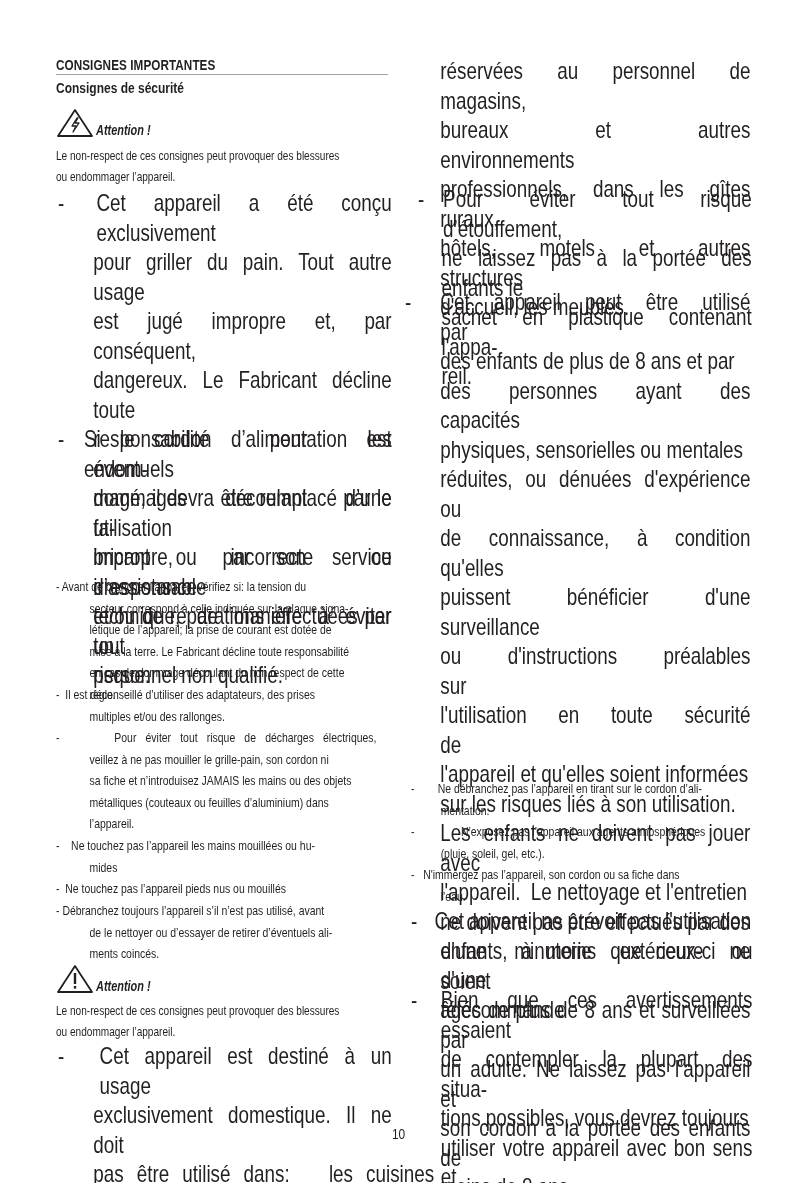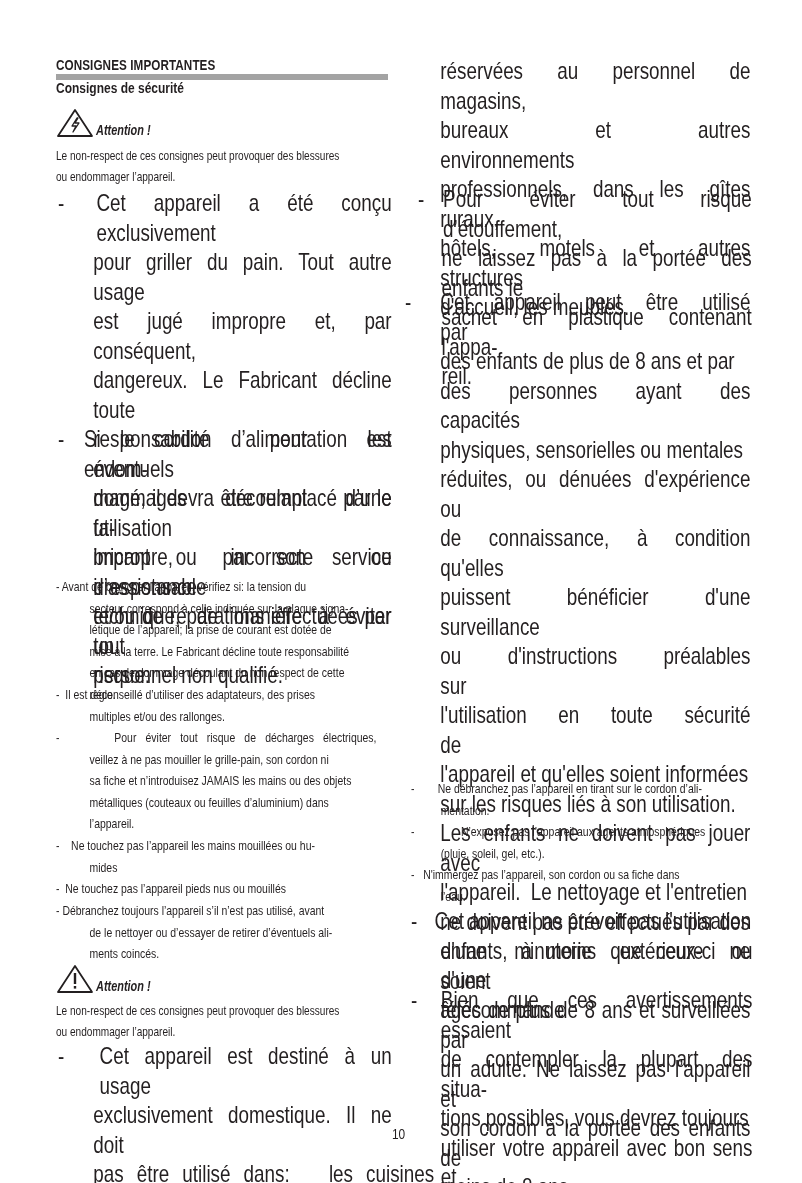--- a/index.html
+++ b/index.html
@@ -1,18 +1,18 @@
 <!DOCTYPE html>
 <html><head>
 <meta charset="utf-8">
 <style>
   html, body { margin: 0; padding: 0; background: #ffffff; }
   body { width: 802px; height: 1183px; position: relative; overflow: hidden; color: #231f20; font-family: "Liberation Sans", sans-serif; }
 
-  .heading-main { position: absolute; top: 56px; left: 56px; width: 332px; border-bottom: 6px solid #a3a3a3; padding-bottom: 1px; }
+  .heading-main { position: absolute; top: 56px; left: 56px; width: 332px; border-bottom: 1px solid #a3a3a3; padding-bottom: 1px; }
   .heading-main span { display: block; font-weight: bold; font-size: 15px; transform: scaleX(0.78); transform-origin: 0 0; white-space: nowrap; letter-spacing: 0.1px; }
   .heading-sub { position: absolute; top: 79px; left: 56px; }
   .heading-sub span { display: block; font-weight: bold; font-size: 15px; transform: scaleX(0.8); transform-origin: 0 0; white-space: nowrap; }
 
   .attention { position: absolute; left: 56px; height: 30px; }
   .attention svg { position: absolute; left: 0; top: 0; }
   .attention .att-label { position: absolute; left: 40px; bottom: 0; font-weight: bold; font-style: italic; font-size: 14px; transform: scaleX(0.78); transform-origin: 0 100%; white-space: nowrap; }
 
   .small-note { position: absolute; left: 56px; width: 430px; font-size: 13px; line-height: 21px; transform: scaleX(0.775); transform-origin: 0 0; }
 

